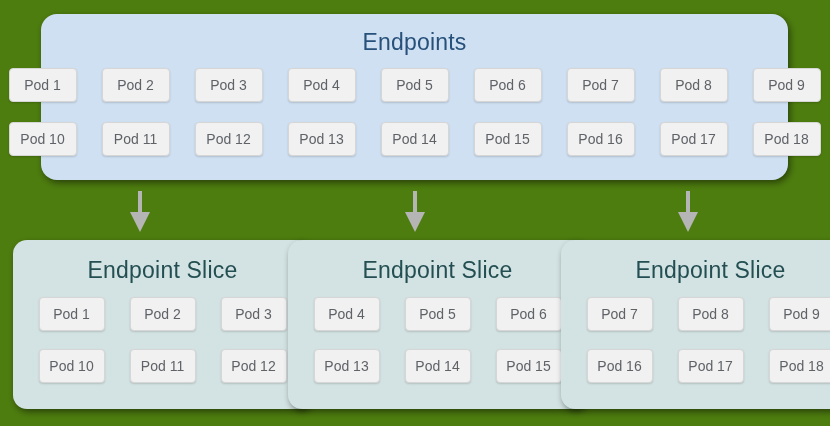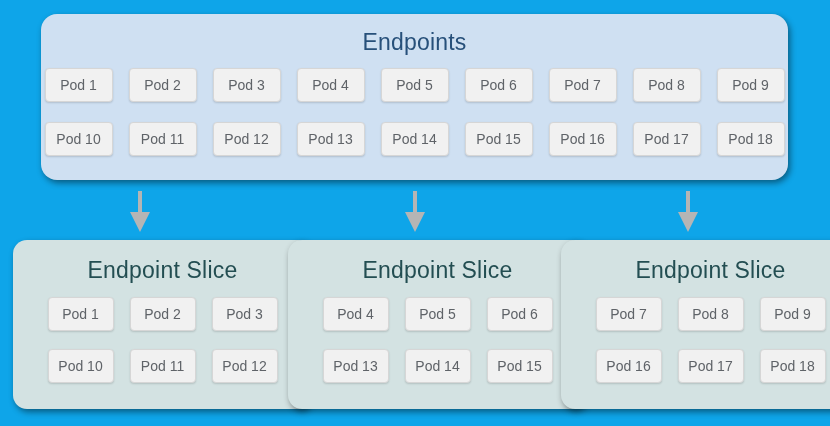--- a/index.html
+++ b/index.html
@@ -1,20 +1,20 @@
 <!DOCTYPE html>
 <html><head>
 <meta charset="utf-8">
 <style>
   html, body { margin: 0; padding: 0; background: #000; }
   .canvas {
     position: relative;
     width: 830px;
     height: 426px;
-    background: #0ea5e9;
+    background: #4d7c0f;
     font-family: "Liberation Sans", sans-serif;
     overflow: hidden;
   }
 
   
   .endpoints-box {
     position: absolute;
     left: 41px; top: 14px;
     width: 747px; height: 166px;
     background: #cfe0f2;
@@ -33,21 +33,21 @@
   }
   .ep-rows {
     margin-top: 12px;
     display: flex;
     flex-direction: column;
     gap: 20px;
     align-items: center;
   }
   .pod-row {
     display: flex;
-    gap: 16px;
+    gap: 25px;
     justify-content: center;
   }
   .pod {
     background: #f1f1f1;
     border: 1px solid #d6d6d6;
     border-radius: 4px;
     box-sizing: border-box;
     width: 68px; height: 34px;
     display: flex;
     align-items: center;

